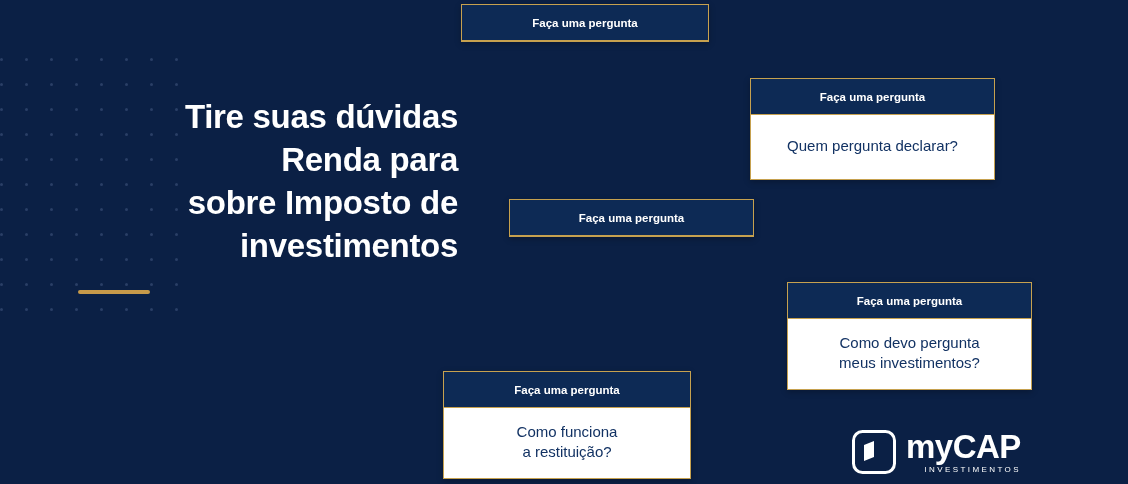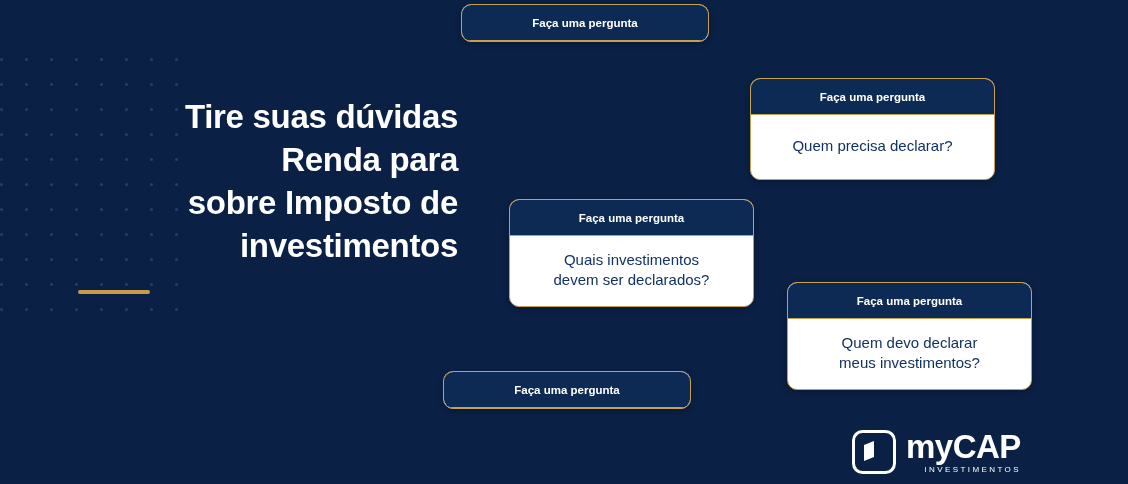--- a/index.html
+++ b/index.html
@@ -52,21 +52,21 @@
     width: 72px;
     height: 4px;
     background: #c79a4a;
     border-radius: 2px;
   }
 
   
   .card {
     position: absolute;
     border: 1.5px solid #c6a14f;
-    border-radius: 10px;
+    border-radius: 0;
     background: #ffffff;
     overflow: hidden;
     box-shadow: 0 2px 6px rgba(0,0,0,0.25);
   }
   .card-header {
     background: #0d2a55;
     color: #ffffff;
     font-size: 11.5px;
     font-weight: bold;
     text-align: center;
@@ -238,37 +238,37 @@
   </h1>
   <div class="rule"></div>
 </div>
 
 <div class="card" id="card-1">
   <div class="card-header">Faça uma pergunta</div>
 </div>
 
 <div class="card" id="card-2">
   <div class="card-header">Faça uma pergunta</div>
-  <div class="card-body">Quem precisa declarar?</div>
+  <div class="card-body">Quem pergunta declarar?</div>
 </div>
 
 <div class="card" id="card-3">
   <div class="card-header">Faça uma pergunta</div>
-  <div class="card-body">Quais investimentos
-devem ser declarados?</div>
 </div>
 
 <div class="card" id="card-4">
   <div class="card-header">Faça uma pergunta</div>
-  <div class="card-body">Quem devo declarar
+  <div class="card-body">Como devo pergunta
 meus investimentos?</div>
 </div>
 
 <div class="card" id="card-5">
   <div class="card-header">Faça uma pergunta</div>
+  <div class="card-body">Como funciona
+a restituição?</div>
 </div>
 
 <div class="logo">
   <svg class="logo-mark" viewBox="0 0 44 44">
     <rect x="1.5" y="1.5" width="41" height="41" rx="9" ry="9" fill="none" stroke="#ffffff" stroke-width="3"></rect>
     <path d="M12 31 V15 L22 11 V27 Z" fill="#ffffff"></path>
   </svg>
   <div class="logo-text-wrap">
     <div class="logo-word"><span>my</span><span class="bold-part">CAP</span></div>
     <div class="logo-sub">INVESTIMENTOS</div>

